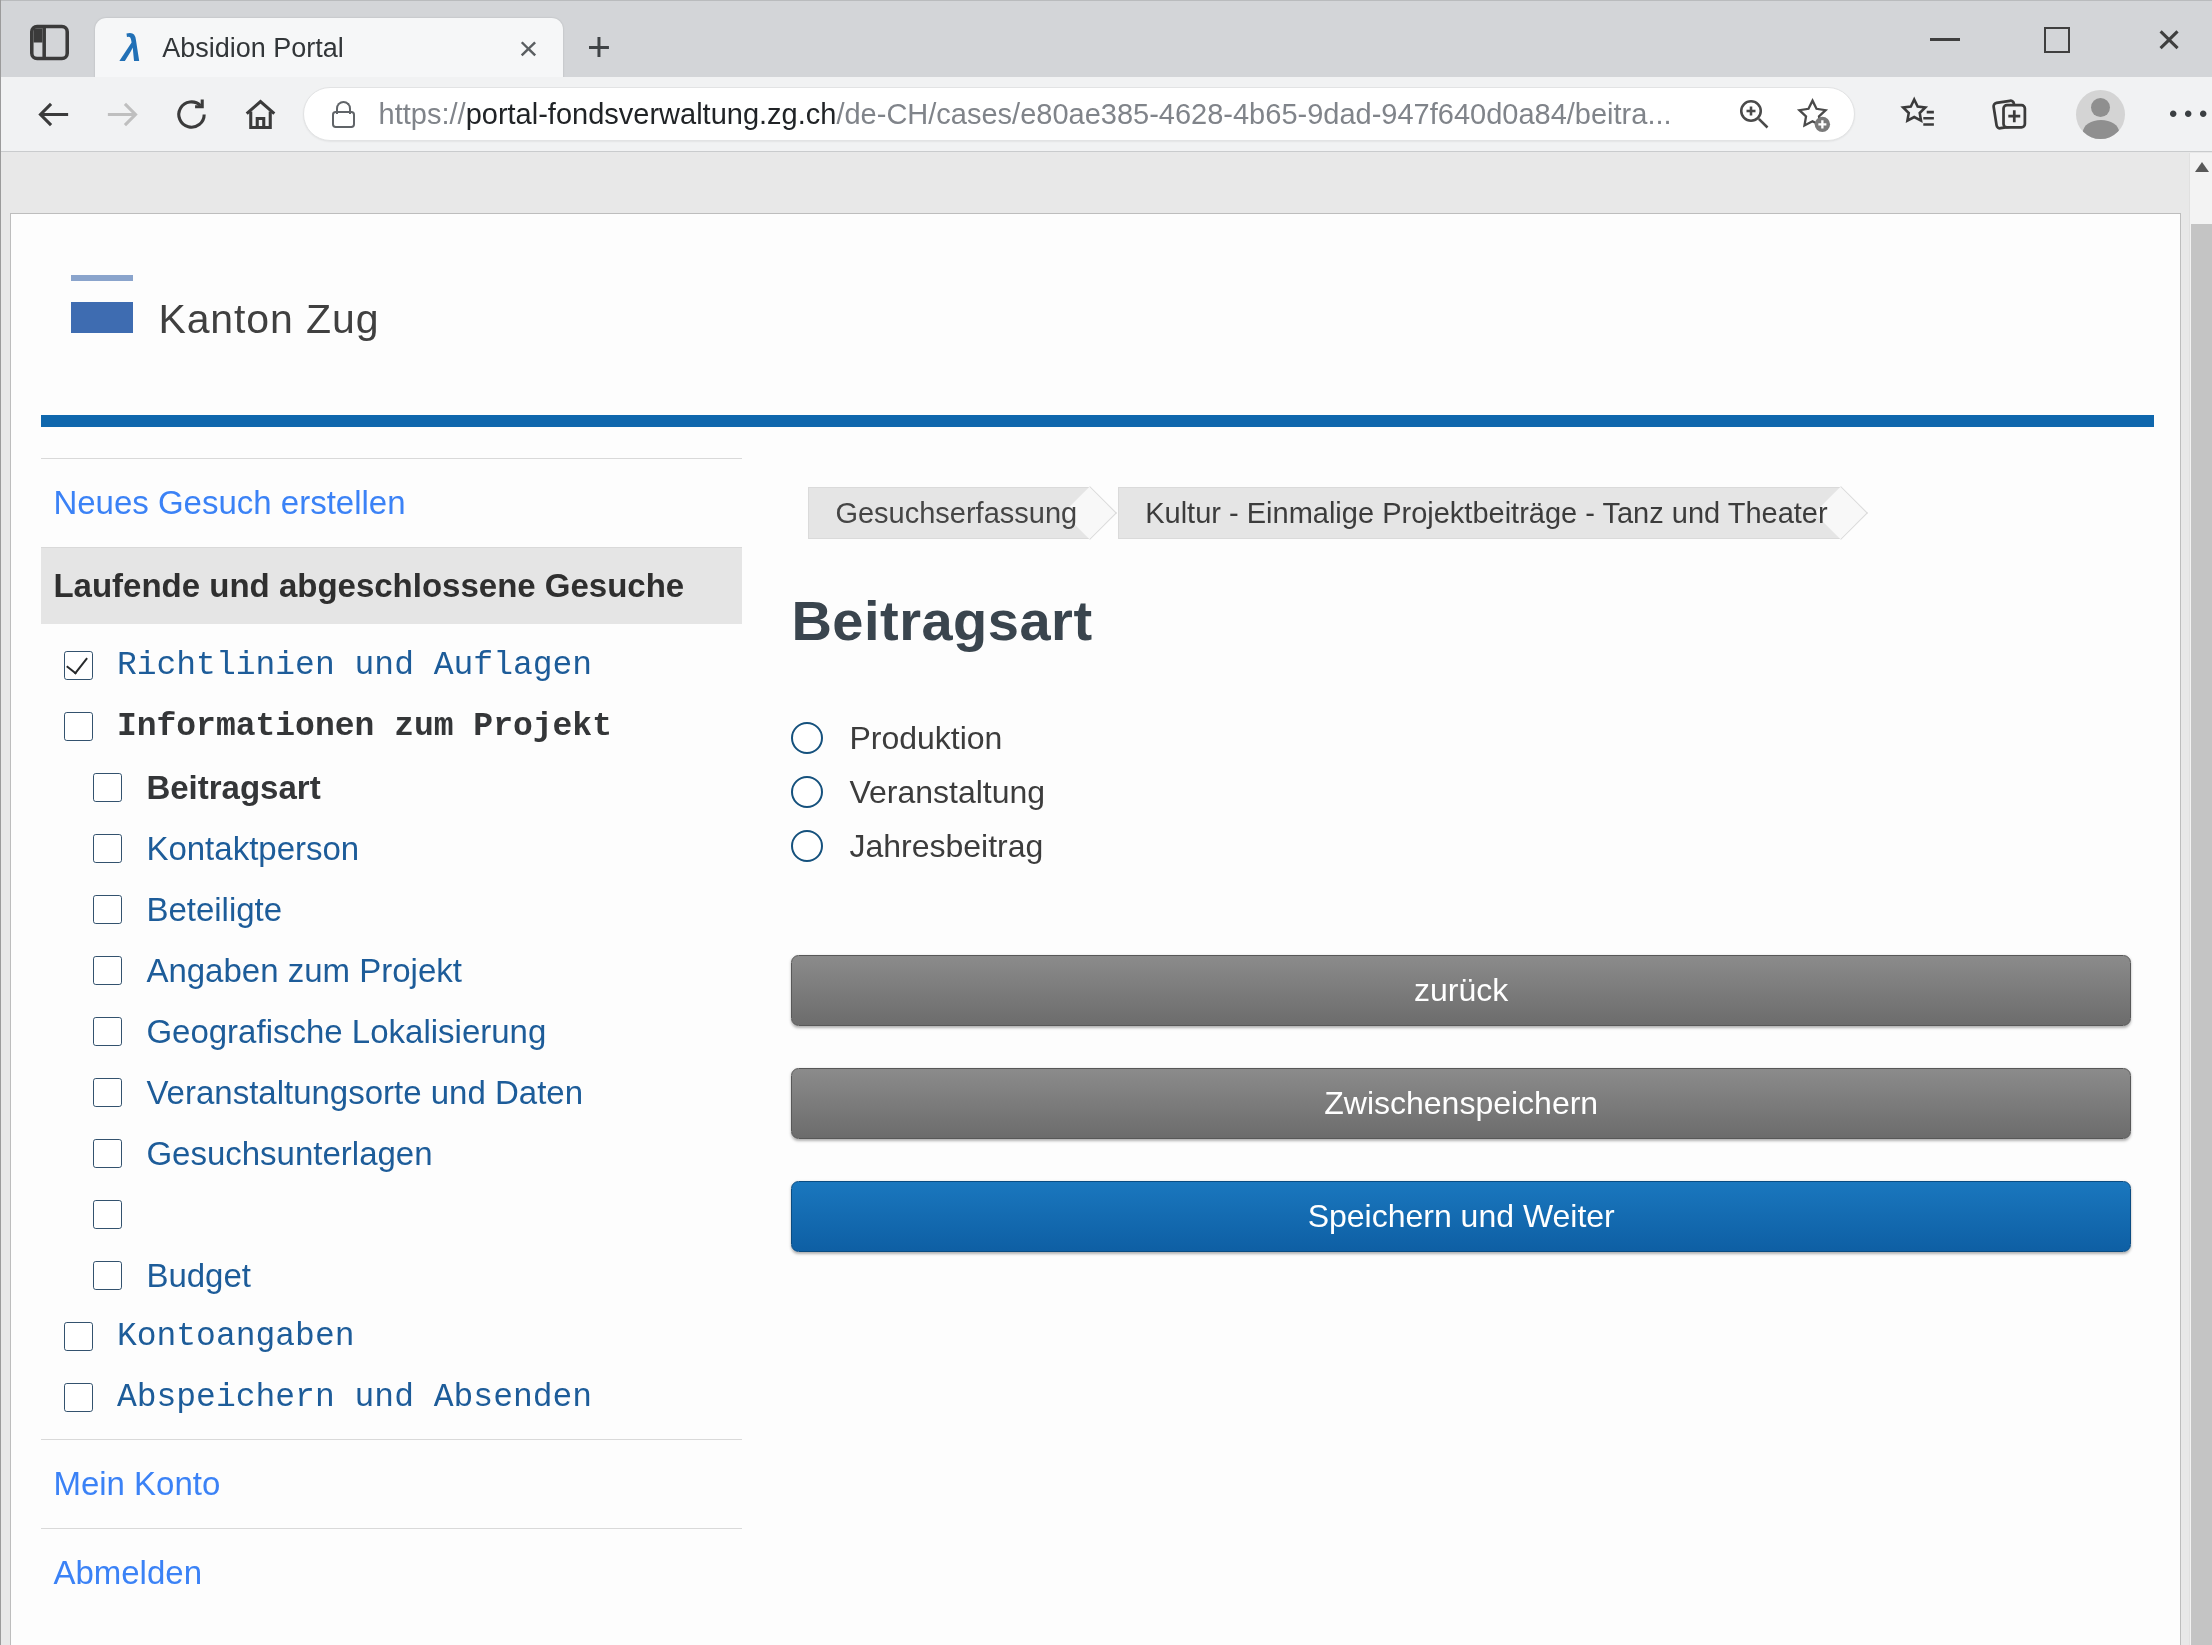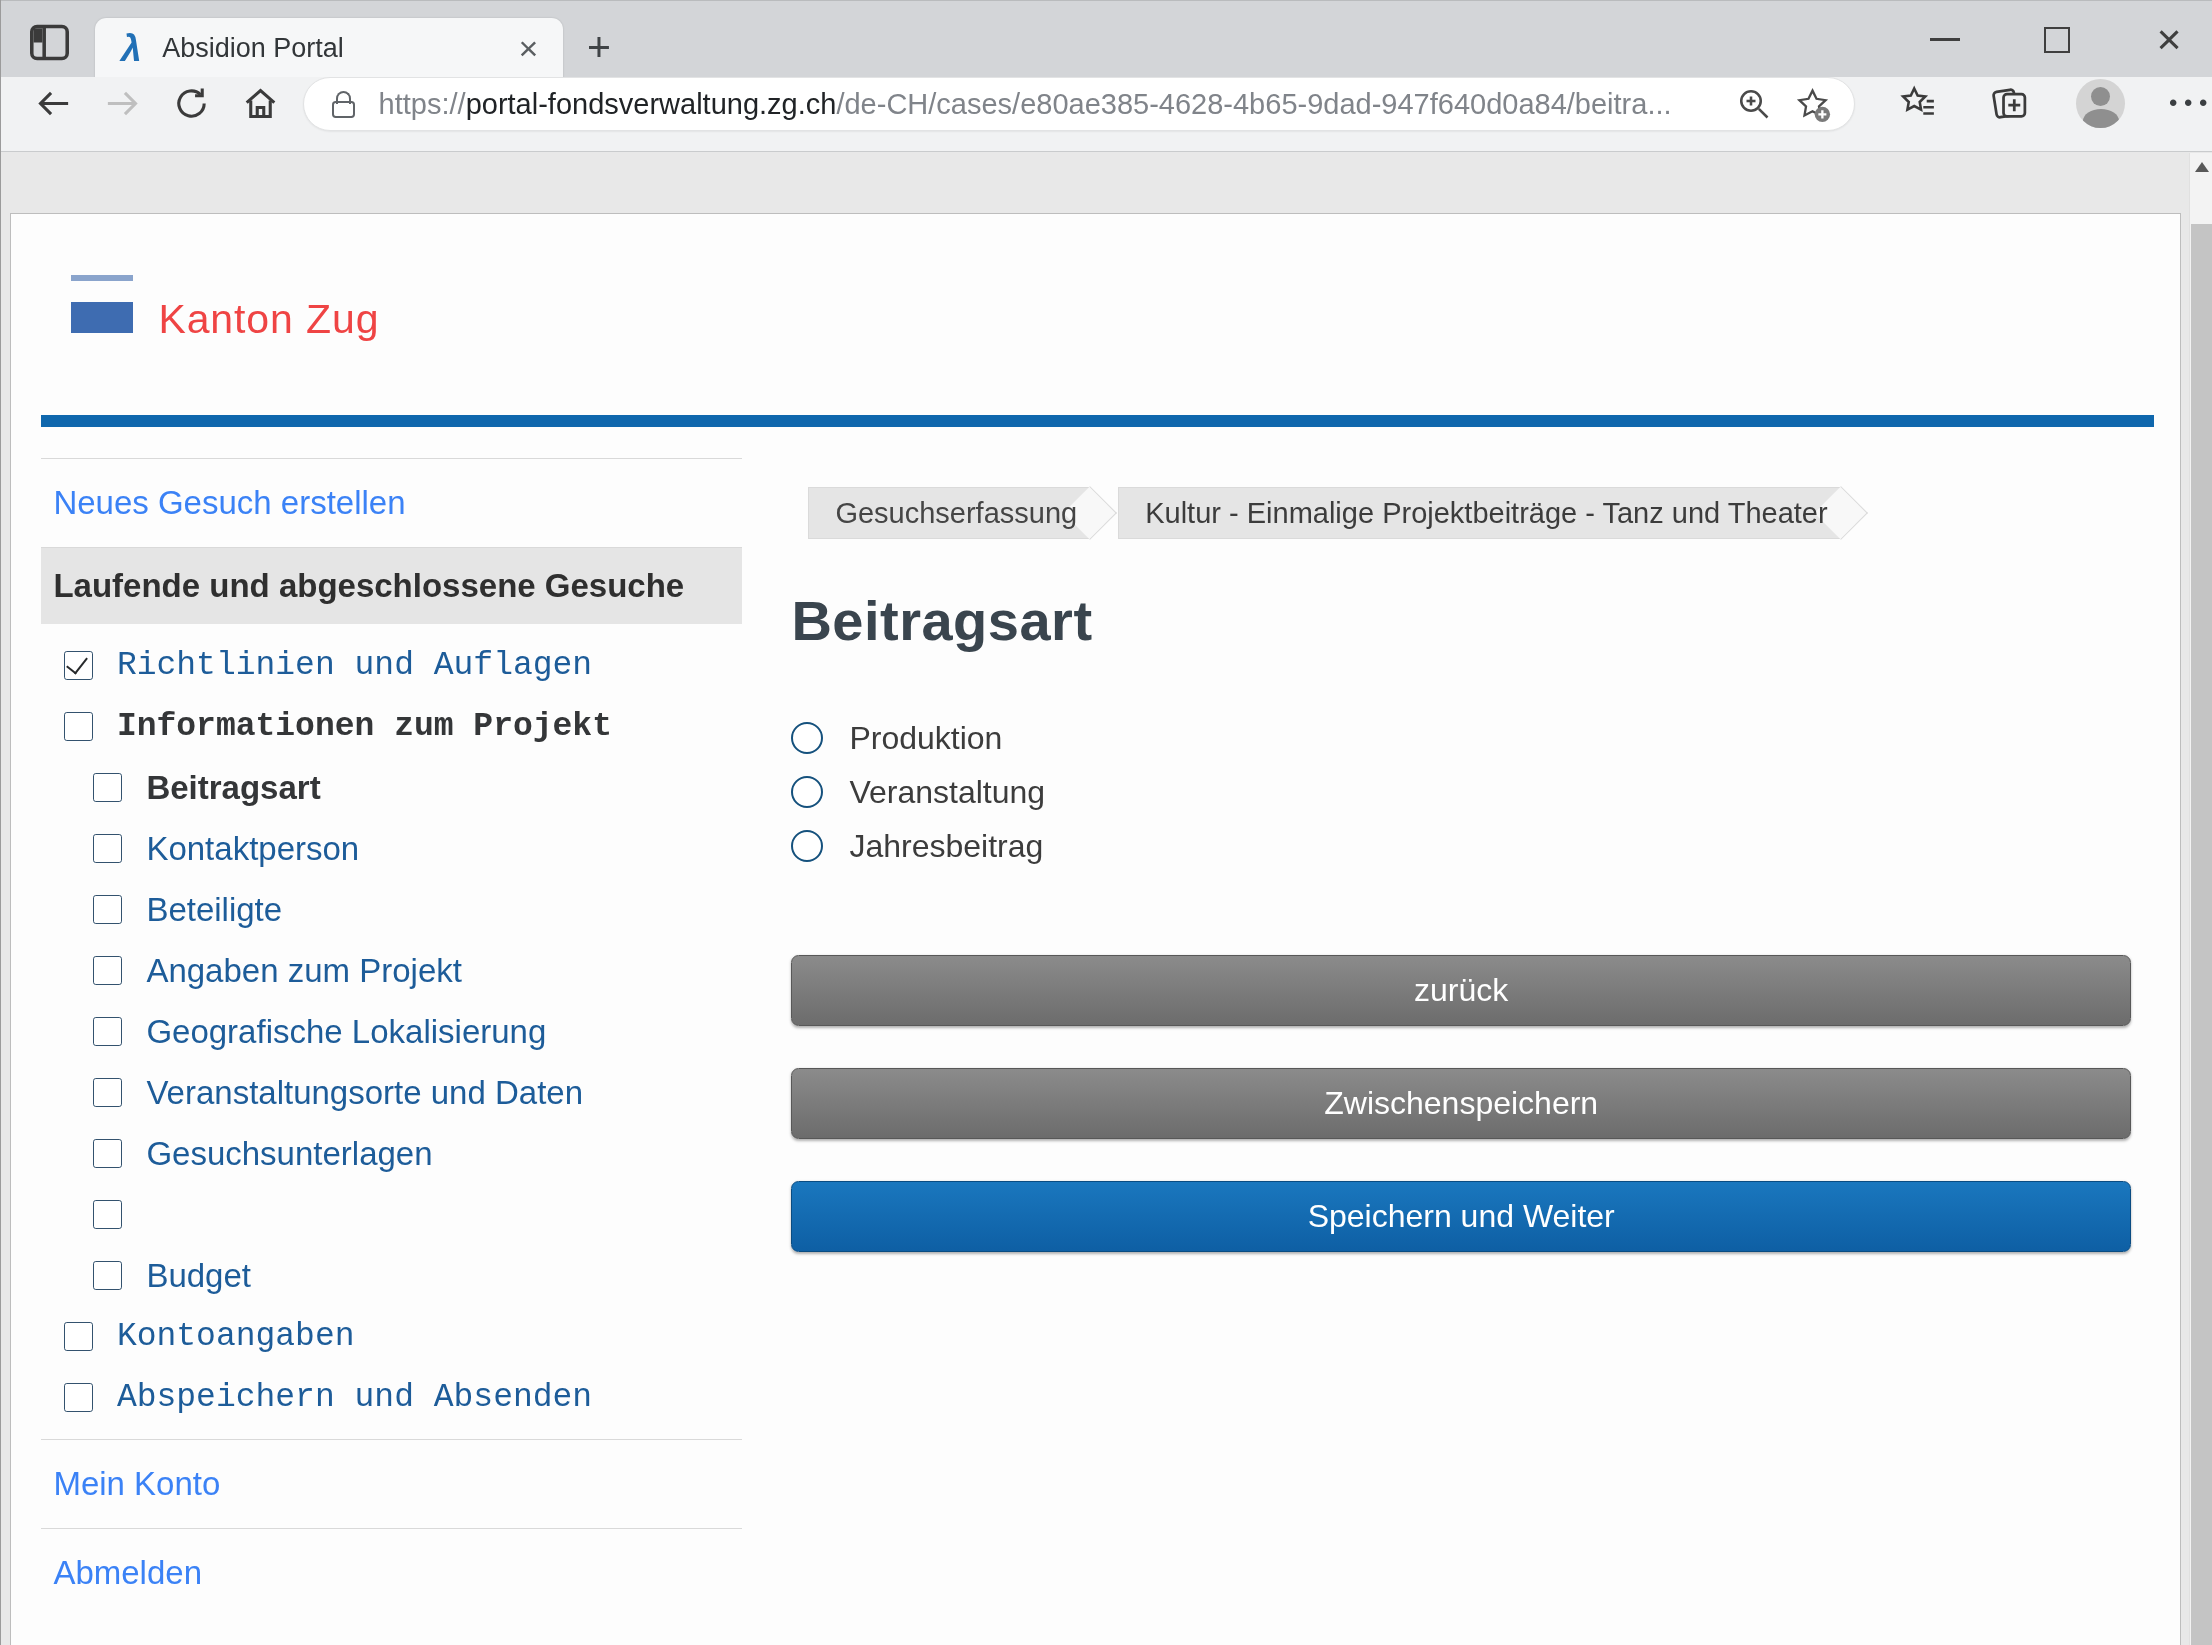--- a/index.html
+++ b/index.html
@@ -15,21 +15,21 @@
   .tab-title { font-size:27px; color:#323639; flex:1; white-space:nowrap; overflow:hidden; }
   .tab-close { font-size:34px; color:#5a5e61; line-height:1; padding:0 5.6px; cursor:pointer; }
   .newtab { position:absolute; left:586px; top:26px; font-size:41px; color:#3f4346; line-height:1; cursor:pointer; font-weight:300; }
   .winctl { position:absolute; right:22.5px; top:0; height:77px; display:flex; align-items:center; gap:69px; }
   .wc { width:43px; height:43px; display:flex; align-items:center; justify-content:center; cursor:pointer; }
   .wc-min { width:30px; height:2.8px; background:#3f3f3f; display:block; }
   .wc-max { width:26px; height:26px; border:2.8px solid #3f3f3f; display:block; }
   .wc-x { font-size:43px; color:#3f3f3f; line-height:1; font-weight:300; }
 
   
-  .toolbar { height:75px; background:#f1f2f3; border-bottom:1.9px solid #c9cbcd; display:flex; align-items:flex-start; padding:0 26px; position:relative; }
+  .toolbar { height:75px; background:#f1f2f3; border-bottom:1.9px solid #c9cbcd; display:flex; align-items:center; padding:0 26px; position:relative; }
   .nav-ic { width:52px; height:52px; display:flex; align-items:center; justify-content:center; margin-right:17px; cursor:pointer; flex:none; }
   .addr { flex:none; width:1552px; height:54px; background:#ffffff; border:0.9px solid #e2e3e4; border-radius:27px; display:flex; align-items:center; padding:0 17px 0 22.5px; margin-right:32px; box-shadow:0 0.9px 1.9px rgba(0,0,0,.06); }
   .lock { position:relative; width:22.5px; height:17px; border:2.8px solid #606468; border-radius:3.7px; margin:11.2px 24px 0 5.6px; flex:none; }
   .lock::before { content:""; position:absolute; top:-12px; left:1.9px; width:11.2px; height:11.2px; border:2.8px solid #606468; border-bottom:none; border-radius:7.5px 7.5px 0 0; }
   .url { font-size:29px; white-space:nowrap; overflow:hidden; flex:1; color:#80848a; }
   .url b { color:#202326; font-weight:normal; }
   .addr-ic { width:49px; height:49px; display:flex; align-items:center; justify-content:center; cursor:pointer; flex:none; margin-left:9.4px; }
   .tb-right { display:flex; align-items:center; gap:39px; margin-left:5.6px; }
   .tb-ic { width:52px; height:52px; display:flex; align-items:center; justify-content:center; cursor:pointer; }
   .avatar { width:49px; height:49px; border-radius:50%; background:#d4d4d4; position:relative; overflow:hidden; }
@@ -42,21 +42,21 @@
   .scrollbar { position:absolute; top:0; right:0; width:24px; bottom:0; background:#f3f3f3; border-left:0.9px solid #e0e0e0; }
   .sb-up { position:absolute; top:9.4px; left:4.7px; width:0; height:0; border-left:7.5px solid transparent; border-right:7.5px solid transparent; border-bottom:10.3px solid #595959; }
   .sb-thumb { position:absolute; top:71px; bottom:0; left:0.9px; width:22.5px; background:#c4c4c4; }
 
   .card { position:absolute; top:60px; left:7.5px; right:32px; bottom:-1.9px; background:#fdfdfd; border:0.9px solid #bdbdbd; border-bottom:none; }
 
   .site-header { position:relative; height:201px; }
   .logo { position:absolute; left:60px; top:61px; width:62px; }
   .logo .bar-thin { height:5.6px; background:#8aa4cc; }
   .logo .bar-thick { height:31px; background:#3e6cb1; margin-top:21.5px; }
-  .brand { position:absolute; left:147px; top:82px; font-size:41px; color:#ef4444; letter-spacing:0.9px; }
+  .brand { position:absolute; left:147px; top:82px; font-size:41px; color:#404040; letter-spacing:0.9px; }
 
   .blue-rule { height:12px; background:#0f67ad; margin:0 26px 0 30px; }
 
   .main-row { display:flex; align-items:flex-start; }
 
   
   .sidebar { width:701px; margin-left:30px; margin-top:31px; flex:none; font-size:33px; }
   .divider { border-top:0.9px solid #d9d9d9; }
   .side-link { display:block; padding:25px 0 25px 12px; color:#3b82f6; cursor:pointer; text-decoration:none; }
   .side-active { padding:19px 0 19px 12px; background:#e5e5e5; color:#2f2f2f; font-weight:bold; cursor:pointer; }

